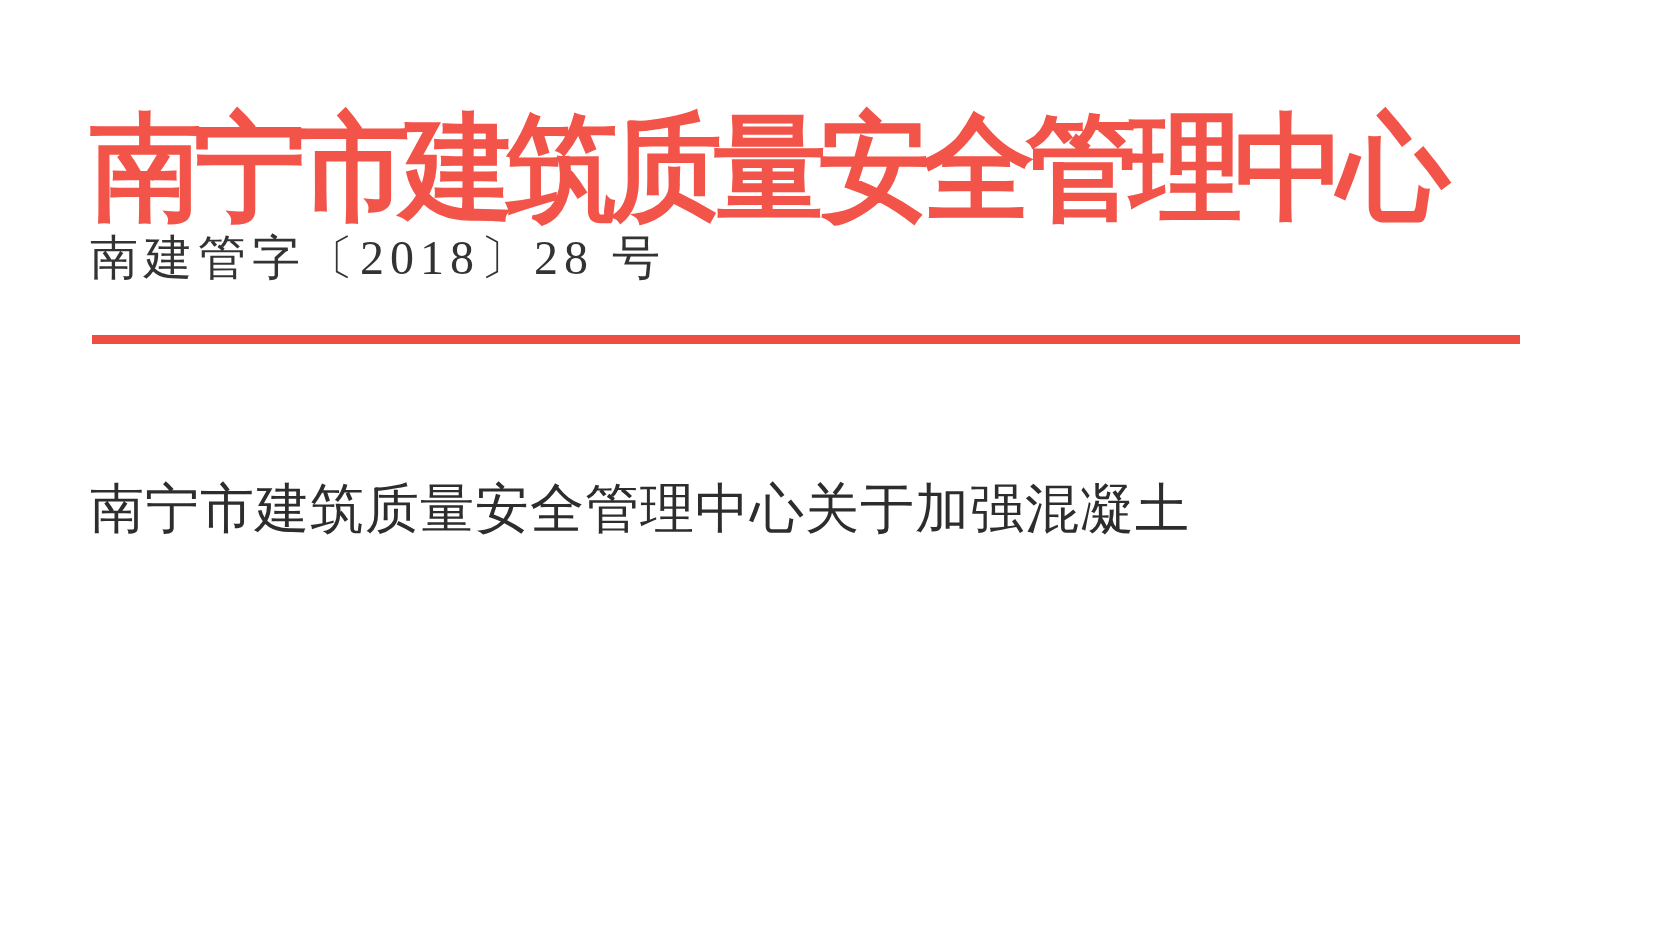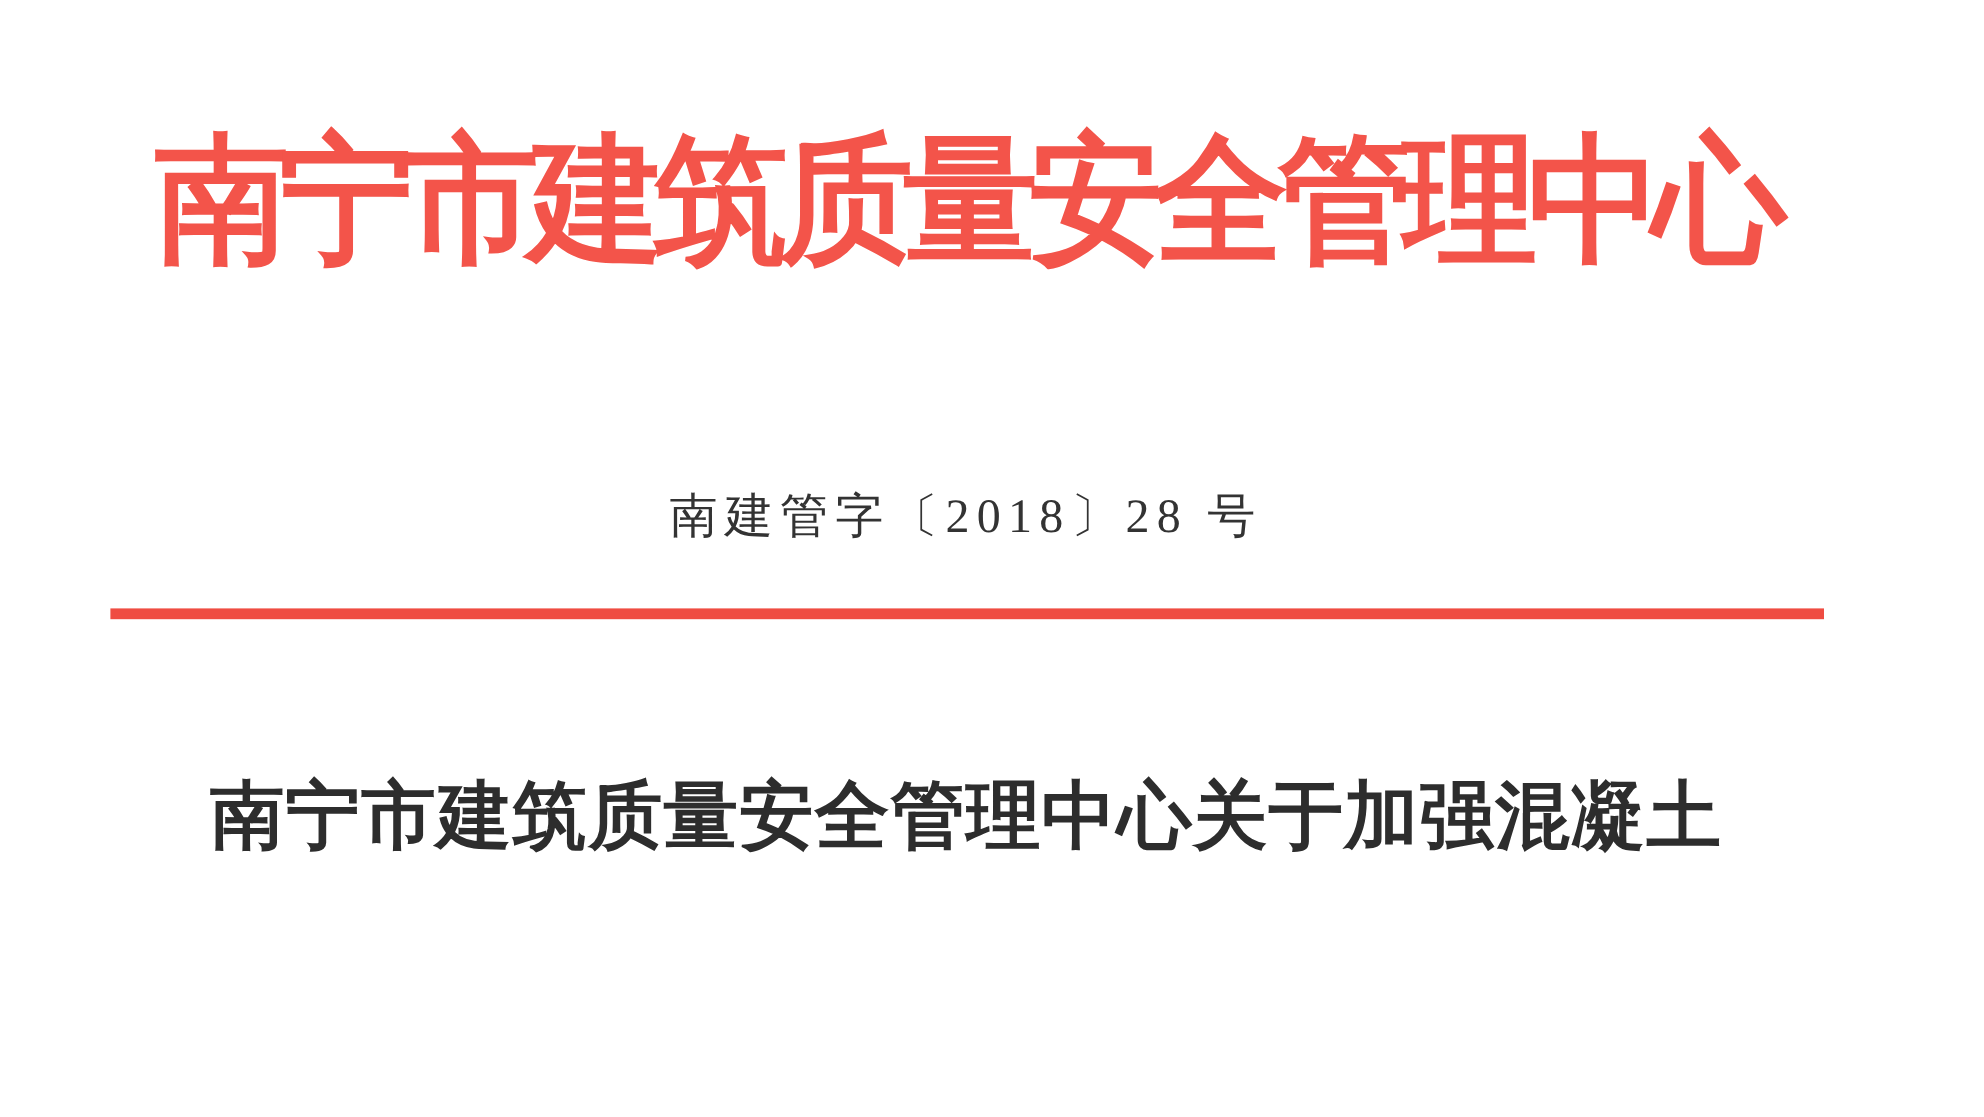--- a/index.html
+++ b/index.html
@@ -15,55 +15,54 @@
     height: 931px;
     background: var(--background);
     overflow: hidden;
     font-family: "Liberation Serif", "DejaVu Serif", serif;
   }
   .page {
     position: relative;
     margin-left: 90px;
     width: 1430px;
     height: 931px;
-    text-align: center;
+    text-align: left;
   }
   .org-header {
     padding-top: 96px;
     font-size: 112px;
     line-height: 1.18;
     font-weight: 700;
     letter-spacing: -8px;
     white-space: nowrap;
     color: var(--header-red);
     font-family: "Liberation Serif", "DejaVu Serif", serif;
     
     transform: scaleY(1.04);
     transform-origin: center top;
   }
   .doc-number {
-    margin-top: 172px;
-    font-size: 40px;
+    font-size: 48px;
     line-height: 60px;
     font-weight: 400;
     letter-spacing: 6px;
     color: var(--doc-number-black);
     font-family: "Liberation Serif", "DejaVu Serif", serif;
   }
   .red-divider {
     margin-top: 47px;
     margin-left: 2px;
     width: 1428px;
     height: 9px;
     background: var(--divider-red);
   }
   .notice-title {
     margin-top: 114px;
-    font-size: 62px;
-    font-weight: 700;
+    font-size: 54px;
+    font-weight: 400;
     color: var(--title-black);
     font-family: "Liberation Serif", "DejaVu Serif", serif;
   }
   .notice-title .line {
     display: block;
     line-height: 102px;
     letter-spacing: 1px;
     white-space: nowrap;
   }
 </style>

